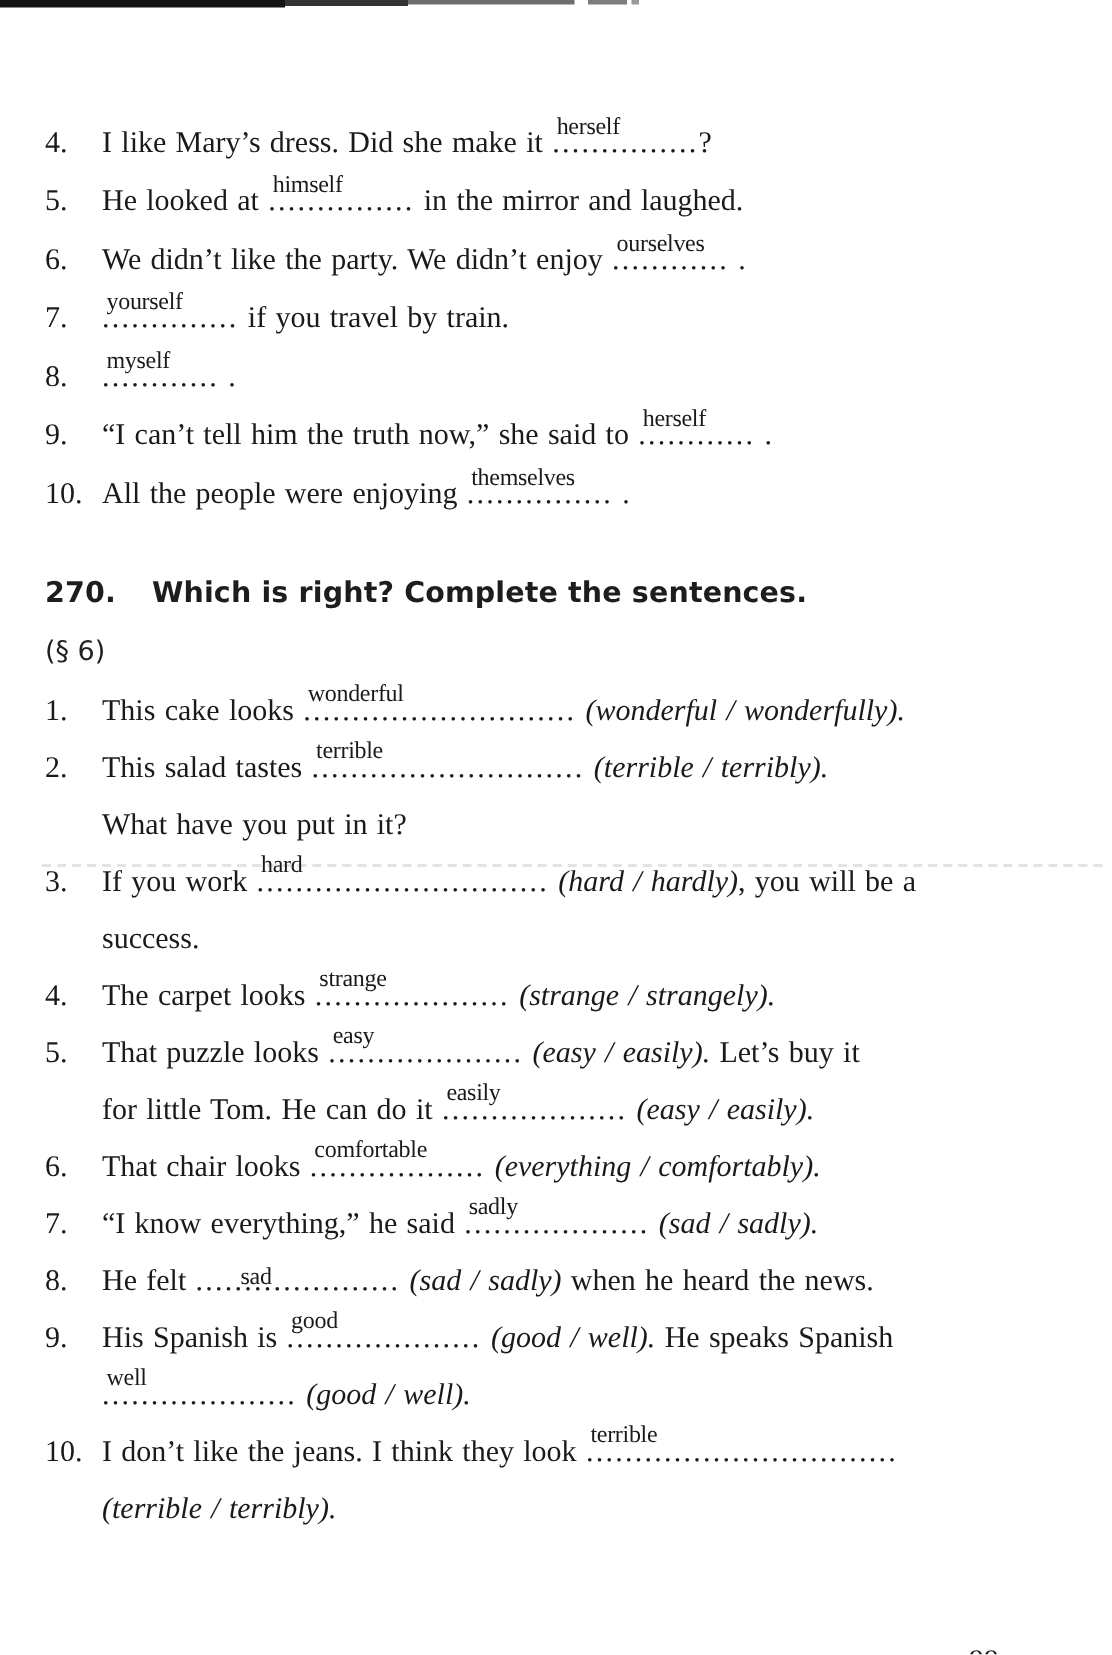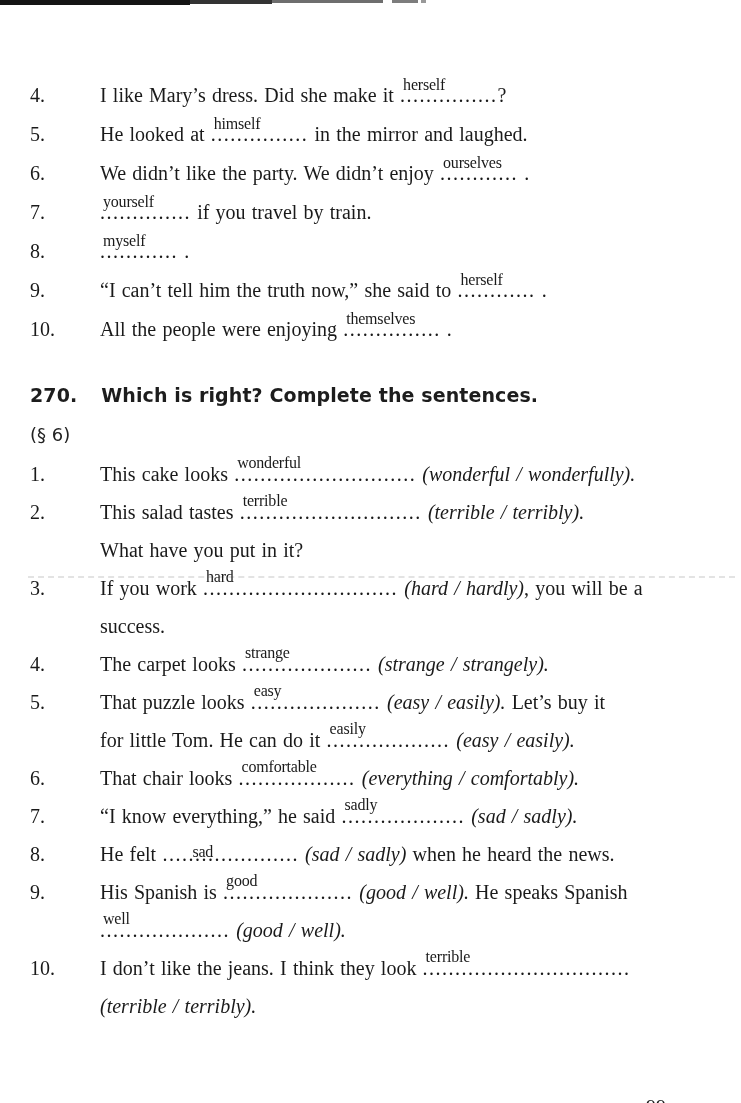--- a/index.html
+++ b/index.html
@@ -22,21 +22,21 @@
   .noise{
     position:absolute;top:576px;left:28px;right:6px;
     border-top:2px dashed #cdcdcd;opacity:.55;
   }
   .content{padding:76px 36px 0 30px;}
   .item{display:flex;font-size:20px;word-spacing:0.06em;}
   #list1 .item{line-height:39px;}
   #list2 .item{line-height:38px;}
   .num{flex:0 0 38px;}
   .ibody{flex:1;}
-  .line{white-space:nowrap;margin-left:32px;}
+  .line{white-space:nowrap;}
   .it{font-style:italic;}
   .blank{position:relative;display:inline-block;vertical-align:baseline;}
   .blank .ans{
     position:absolute;left:3px;bottom:20px;
     line-height:20px;font-size:16px;white-space:nowrap;
     letter-spacing:-0.2px;
   }
   .blank.on .ans{left:30px;bottom:11px;}
   .dots{letter-spacing:1.5px;}
   .heading{

